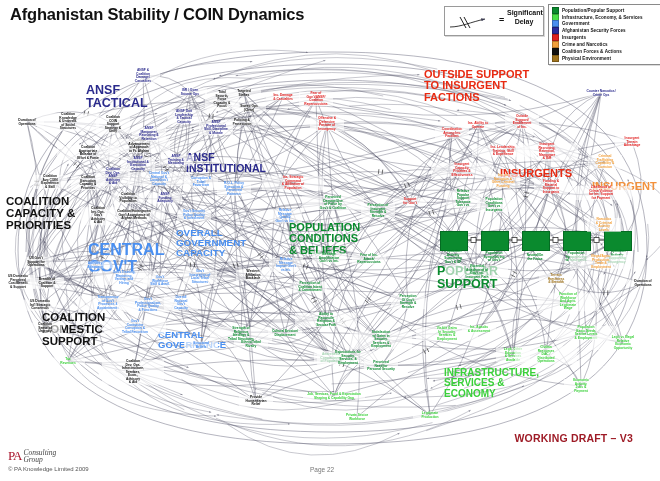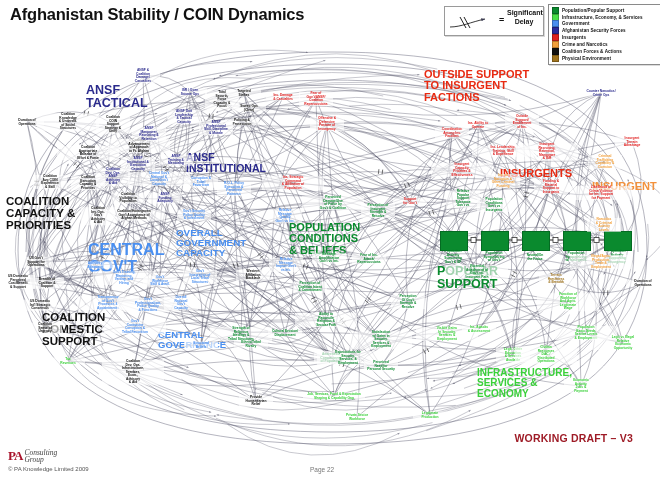--- a/index.html
+++ b/index.html
@@ -50,21 +50,21 @@
     white-space:pre-line;
   }
   .node.b{background:rgba(255,255,255,.62);}
 
   
   .stock{position:absolute;width:26px;height:18px;background:#0a8a2e;border:1px solid #046b22;}
 
   
   #pa-logo{position:absolute;left:8px;top:448px;}
   #pa-logo .pa{
-    display:inline-block;font-family:"Liberation Serif",serif;font-weight:bold;
+    display:inline-block;font-family:"Liberation Serif",serif;font-weight:normal;
     font-size:13px;color:#a8122a;letter-spacing:-1px;vertical-align:top;
   }
   #pa-logo .pc{
     display:inline-block;font-family:"Liberation Serif",serif;font-size:7.5px;
     color:#444;line-height:7.4px;padding-left:2px;padding-top:1px;
   }
   #copyright{position:absolute;left:8px;top:466px;font-size:6px;color:#555;}
   #page-num{position:absolute;left:310px;top:466px;font-size:6.5px;color:#777;}
   #wd{
     position:absolute;right:12px;top:432px;font-size:10.5px;font-weight:bold;
@@ -703,21 +703,21 @@
       <div class="sect" style="left: 289px; top: 222px; color: rgb(10, 138, 46); font-size: 11px;">POPULATION
 CONDITIONS
 &amp; BELIEFS</div>
       <div class="sect" style="left: 437px; top: 265px; color: rgb(10, 138, 46); font-size: 12.5px;">POPULAR
 SUPPORT</div>
       <div class="sect" style="left: 424px; top: 69px; color: rgb(232, 42, 18); font-size: 11px;">OUTSIDE SUPPORT
 TO INSURGENT
 FACTIONS</div>
       <div class="sect" style="left: 500px; top: 168px; color: rgb(232, 42, 18); font-size: 11px;">INSURGENTS</div>
       <div class="sect" style="left: 592px; top: 181px; color: rgb(242, 145, 60); font-size: 11px;">INSURGENT</div>
-      <div class="sect" style="left: 477px; top: 368px; color: rgb(58, 208, 58); font-size: 10px;">INFRASTRUCTURE,
+      <div class="sect" style="left: 444px; top: 368px; color: rgb(58, 208, 58); font-size: 10px;">INFRASTRUCTURE,
 SERVICES &amp;
 ECONOMY</div>
     </div>
   <div id="stocks">
       <div class="stock" style="left: 440px; top: 231px;"></div>
       <div class="node" style="left: 453px; top: 257px; color: rgb(10, 138, 46); width: 34px;">Population
 Actively
 Supporting
 Gov't &amp; SF</div>
       <div class="stock" style="left: 481px; top: 231px;"></div>

